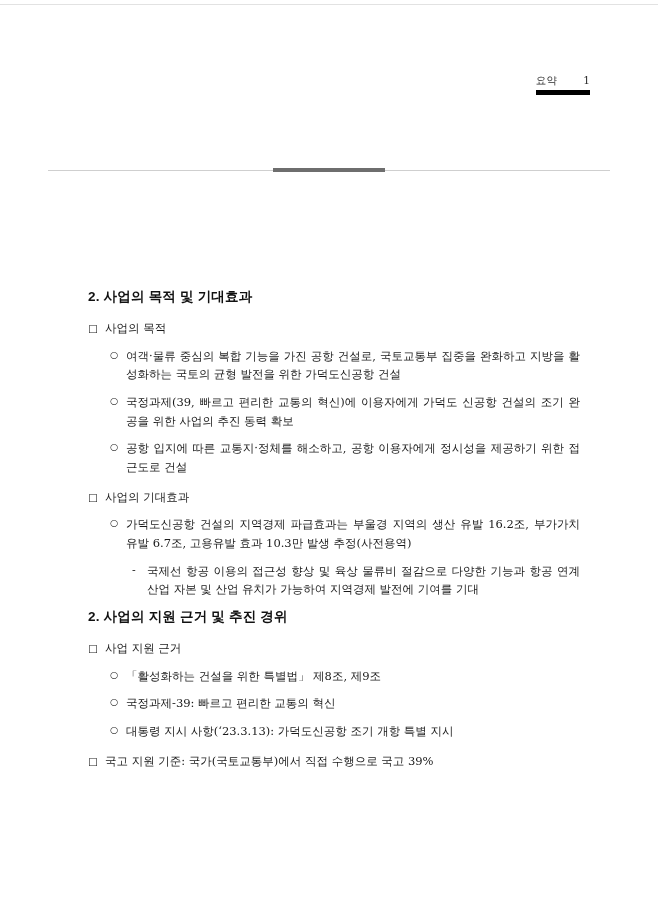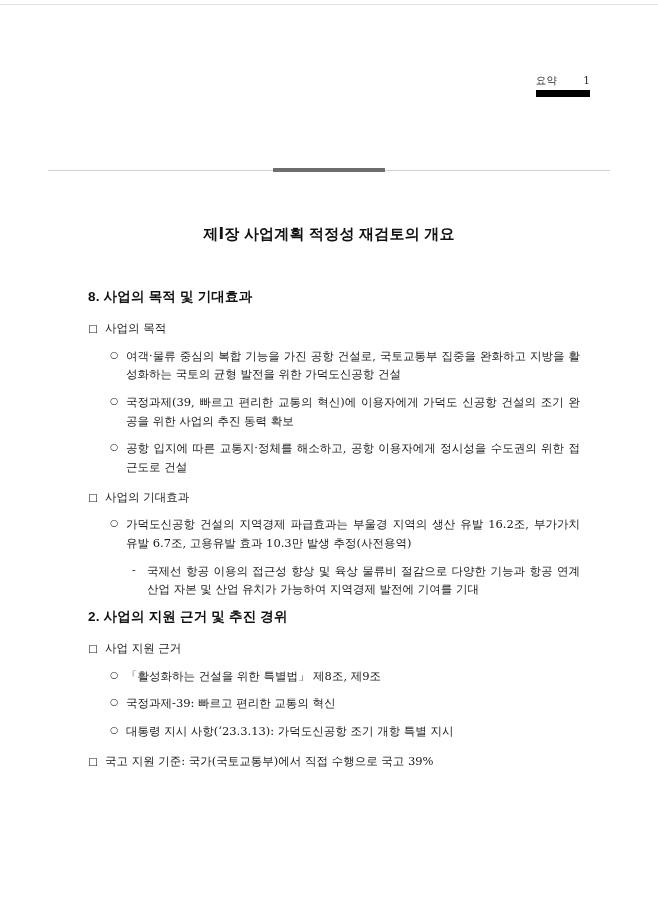--- a/index.html
+++ b/index.html
@@ -32,21 +32,21 @@
     background: #e2e2e2;
   }
 
   
   .running-header {
     position: absolute;
     top: 74px;
     right: 68px;
     display: flex;
     align-items: flex-start;
-    border-bottom: 7px solid #000000;
+    border-bottom: 5px solid #000000;
     padding-bottom: 2px;
   }
   .running-header .rh-label {
     font-size: 10.5px;
     letter-spacing: 0.3px;
     color: #2b2b2b;
   }
   .running-header .rh-page {
     font-size: 10.5px;
     color: #2b2b2b;
@@ -191,39 +191,38 @@
     <span class="rh-page">1</span>
   </div>
 
   <div class="doc-title-block">
     <div class="title-rule-wrap">
       <div class="title-rule-thin"></div>
       <div class="title-rule-thick"></div>
     </div>
   </div>
 
-  <div class="chapter-title">제Ⅰ장 사업계획 적정성 재검토의 개요</div>
 
   <div class="content">
-      <div class="section-heading">8. 사업의 목적 및 기대효과</div>
+      <div class="section-heading">2. 사업의 목적 및 기대효과</div>
       <div class="lvl1 justify">
         <span class="marker">□</span>
         <span class="txt">사업의 목적</span>
       </div>
       <div class="lvl2 justify">
         <span class="marker">○</span>
         <span class="txt">여객·물류 중심의 복합 기능을 가진 공항 건설로, 국토교통부 집중을 완화하고 지방을 활성화하는 국토의 균형 발전을 위한 가덕도신공항 건설</span>
       </div>
       <div class="lvl2 justify">
         <span class="marker">○</span>
         <span class="txt">국정과제(39, 빠르고 편리한 교통의 혁신)에 이용자에게 가덕도 신공항 건설의 조기 완공을 위한 사업의 추진 동력 확보</span>
       </div>
       <div class="lvl2 justify">
         <span class="marker">○</span>
-        <span class="txt">공항 입지에 따른 교통지·정체를 해소하고, 공항 이용자에게 정시성을 수도권의 위한 접근도로 건설</span>
+        <span class="txt">공항 입지에 따른 교통지·정체를 해소하고, 공항 이용자에게 정시성을 제공하기 위한 접근도로 건설</span>
       </div>
       <div class="lvl1 justify">
         <span class="marker">□</span>
         <span class="txt">사업의 기대효과</span>
       </div>
       <div class="lvl2 justify">
         <span class="marker">○</span>
         <span class="txt">가덕도신공항 건설의 지역경제 파급효과는 부울경 지역의 생산 유발 16.2조, 부가가치 유발 6.7조, 고용유발 효과 10.3만 발생 추정(사전용역)</span>
       </div>
       <div class="lvl3 justify">

